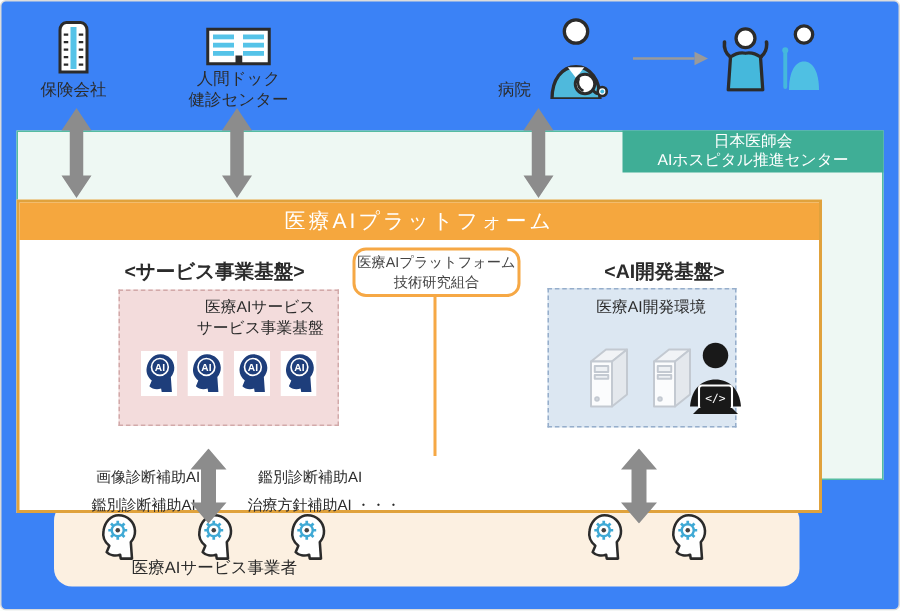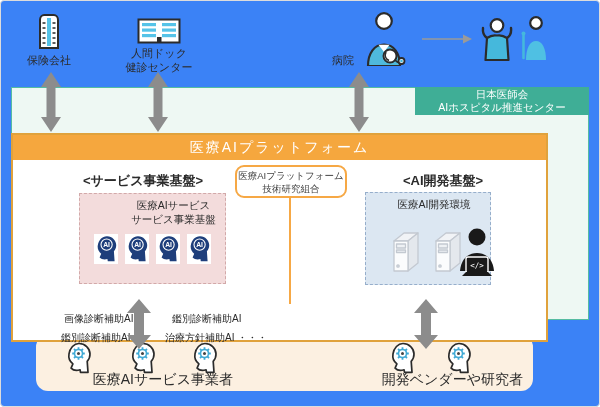--- a/index.html
+++ b/index.html
@@ -6,21 +6,21 @@
   *{box-sizing:border-box;}
   #stage{
     position:relative;width:600px;height:407px;background:#3b82f6;
     border:1px solid #dcdcdc;border-radius:4px;overflow:hidden;
     font-family:"Liberation Sans","DejaVu Sans",sans-serif;color:#333;
   }
   .abs{position:absolute;}
   .ctr{text-align:center;}
   .lbl-s{font-size:11px;line-height:14px;color:#2b2b2b;}
   .lbl-xs{font-size:10px;line-height:12px;color:#2b2b2b;margin-top:24px;}
-  .lbl-m{font-size:14px;line-height:14px;color:#2b2b2b;text-align:right;}
+  .lbl-m{font-size:11px;line-height:14px;color:#2b2b2b;}
 
   
   #mint{left:10px;top:86px;width:578px;height:233px;background:#eef8f3;
         border:1.5px solid #55bca1;z-index:1;}
   
   #jma{left:414px;top:86px;width:174px;height:28px;background:#3fae96;color:#fff;
        font-size:10.5px;line-height:13px;text-align:center;padding-top:1px;z-index:2;}
   
   #platform-box{left:10px;top:132px;width:537px;height:209px;background:#fff;
        border:2px solid #e0a23c;z-index:2;}
@@ -241,15 +241,14 @@
     <circle cx="15.5" cy="12.5" r="1.5" fill="#444"></circle>
   </svg>
   <svg class="abs" style="left:442px;top:340px;z-index:2" width="30" height="33" viewBox="0 0 30 33">
     <path d="M16 2.5c6 0 10.8 4.6 11 10.4.1 2.9-1 5.5-2.8 7.5l.8 11h-7.5l-.4-2.6c-3.2 1-7 .5-9-1.7l1.8-4.3c-3.2-2.5-4.6-6.2-3.9-10C6.9 7 11 2.5 16 2.5z" fill="#fff" stroke="#2b2b2b" stroke-width="1.7" stroke-linejoin="round"></path>
     <path stroke="#3fa9d5" stroke-width="1.8" d="M15.5 6.2v2.4M15.5 16.4v2.4M9.2 12.5h2.4M19.4 12.5h2.4M11 8l1.7 1.7M18.3 15.3 20 17M20 8l-1.7 1.7M12.7 15.3 11 17"></path>
     <circle cx="15.5" cy="12.5" r="4" fill="#fff" stroke="#3fa9d5" stroke-width="1.6"></circle>
     <circle cx="15.5" cy="12.5" r="1.5" fill="#444"></circle>
   </svg>
 
   <div class="abs ctr lbl-m" style="left:52px;top:371px;width:180px;z-index:2">医療AIサービス事業者</div>
-  <div class="abs ctr lbl-m" style="left:342px;top:371px;width:180px;z-index:2">開発ベンダーや研究者</div>
 
 </div>
 
 </body></html>

